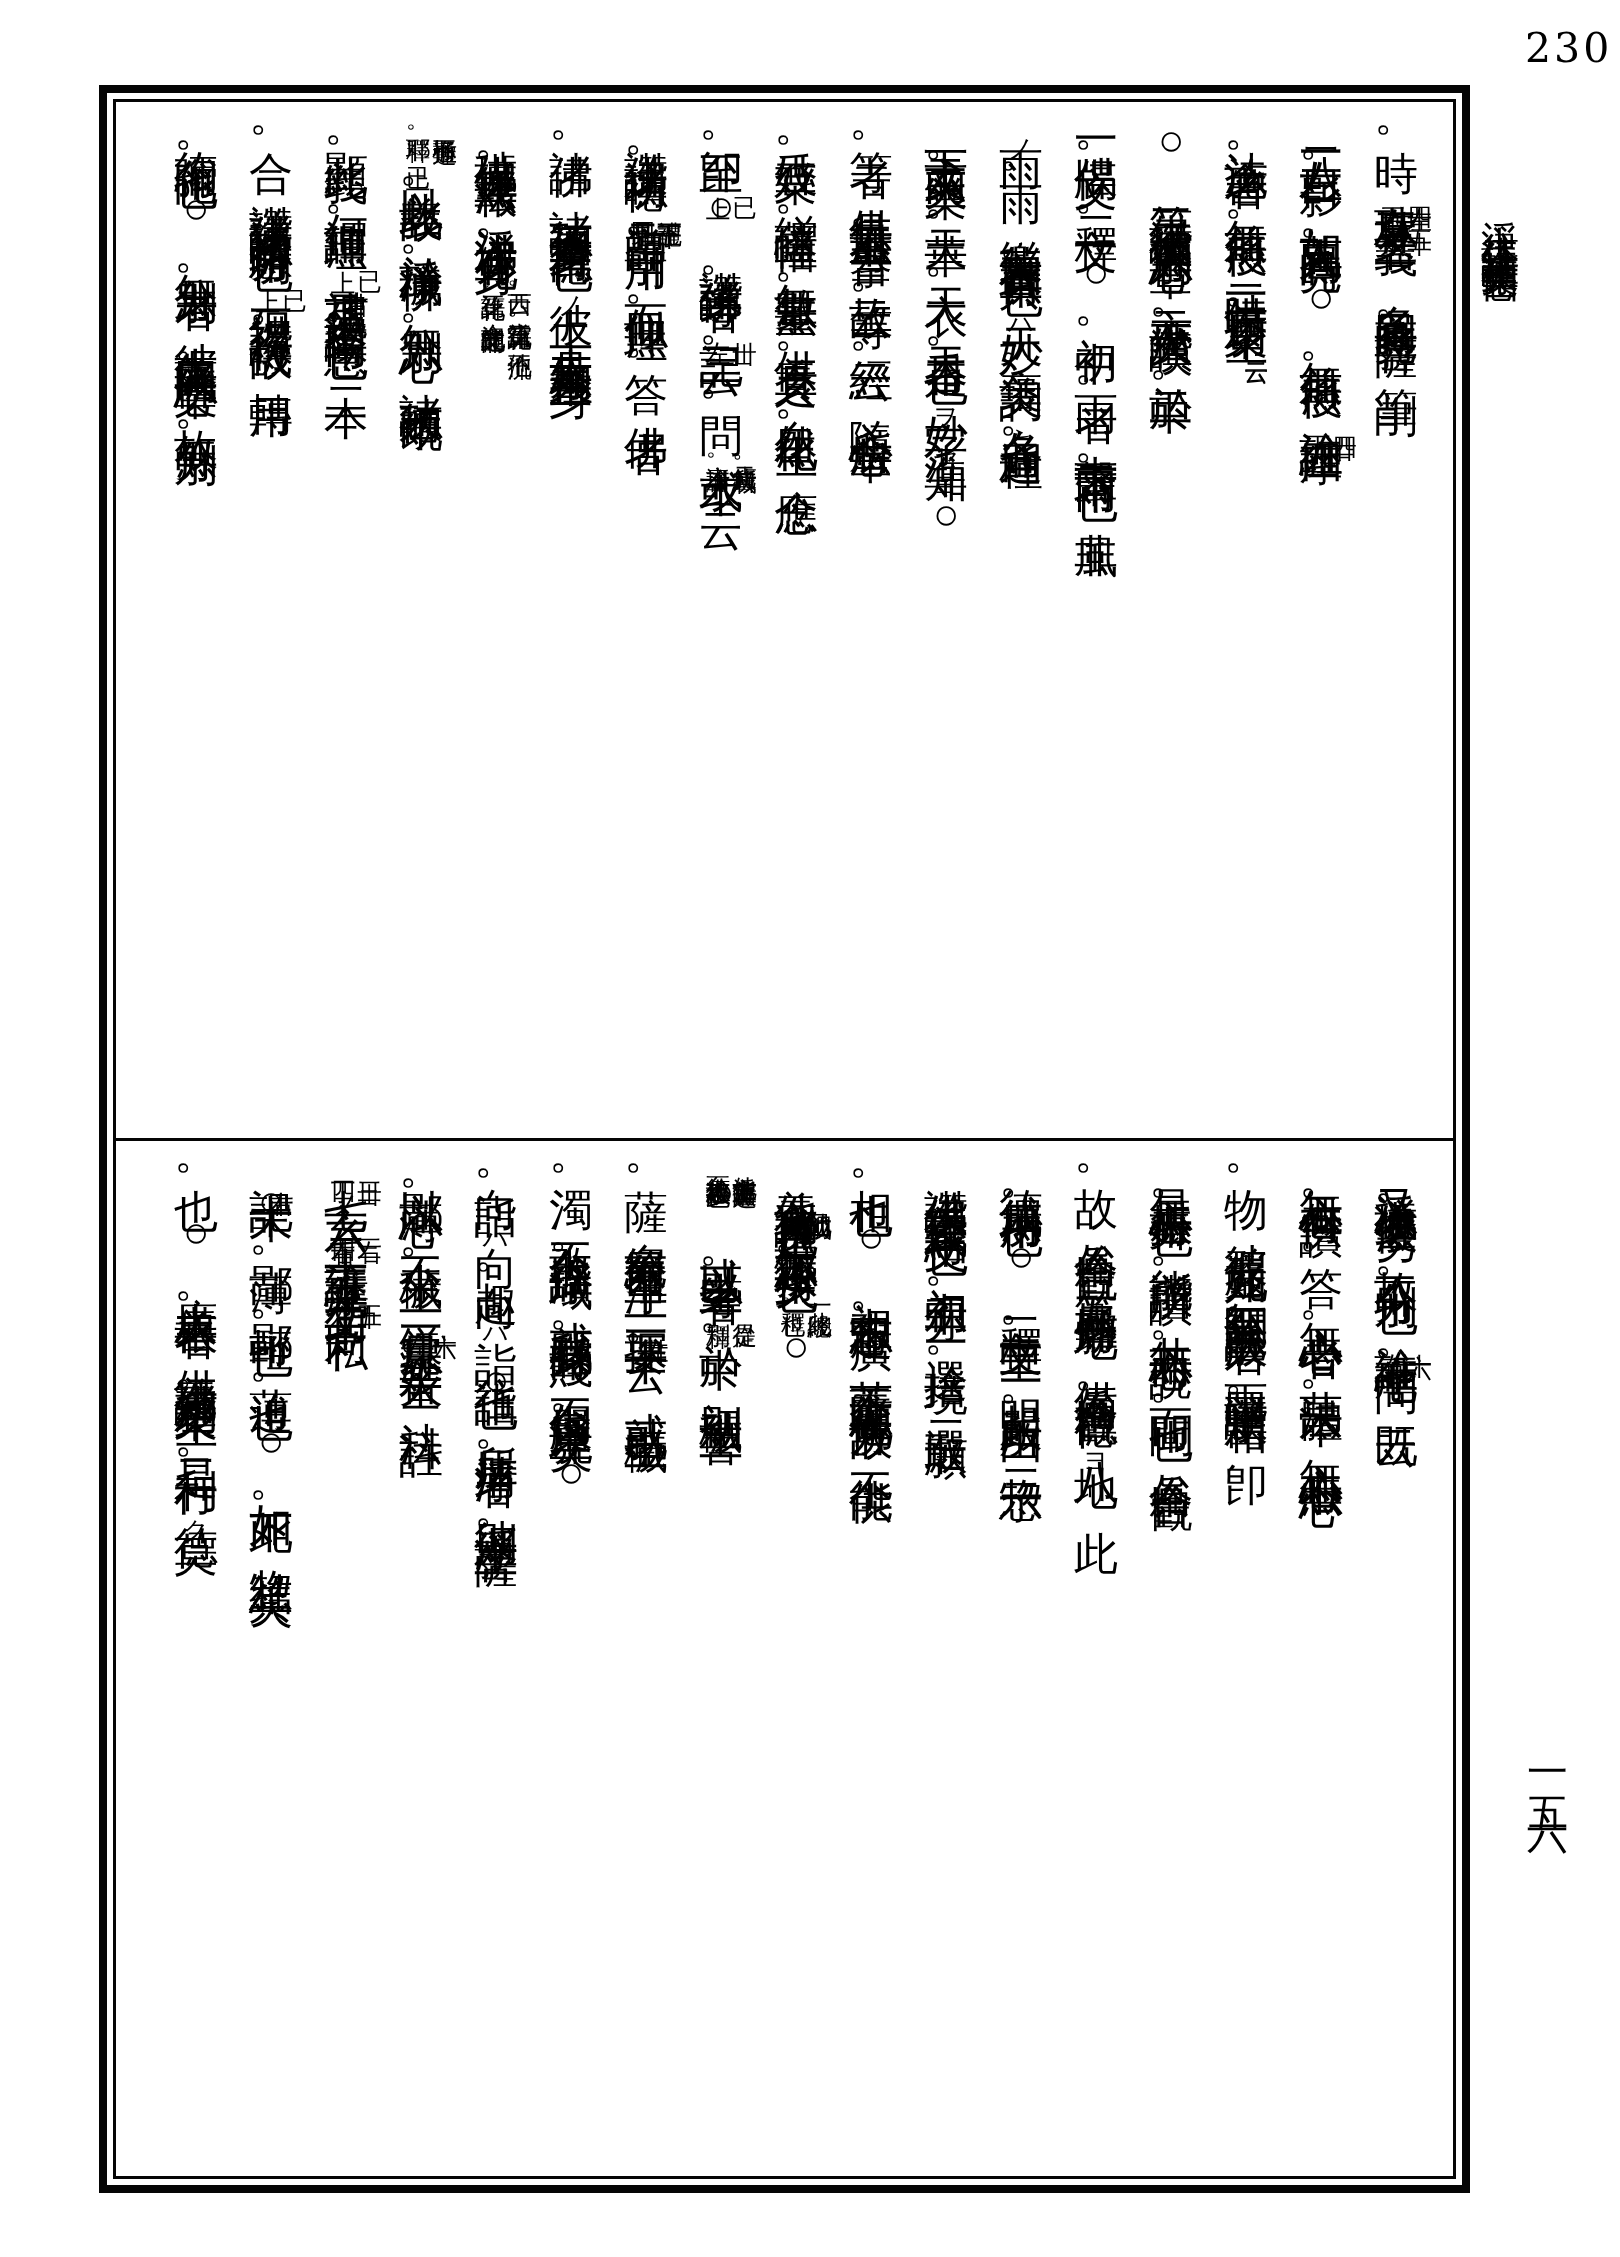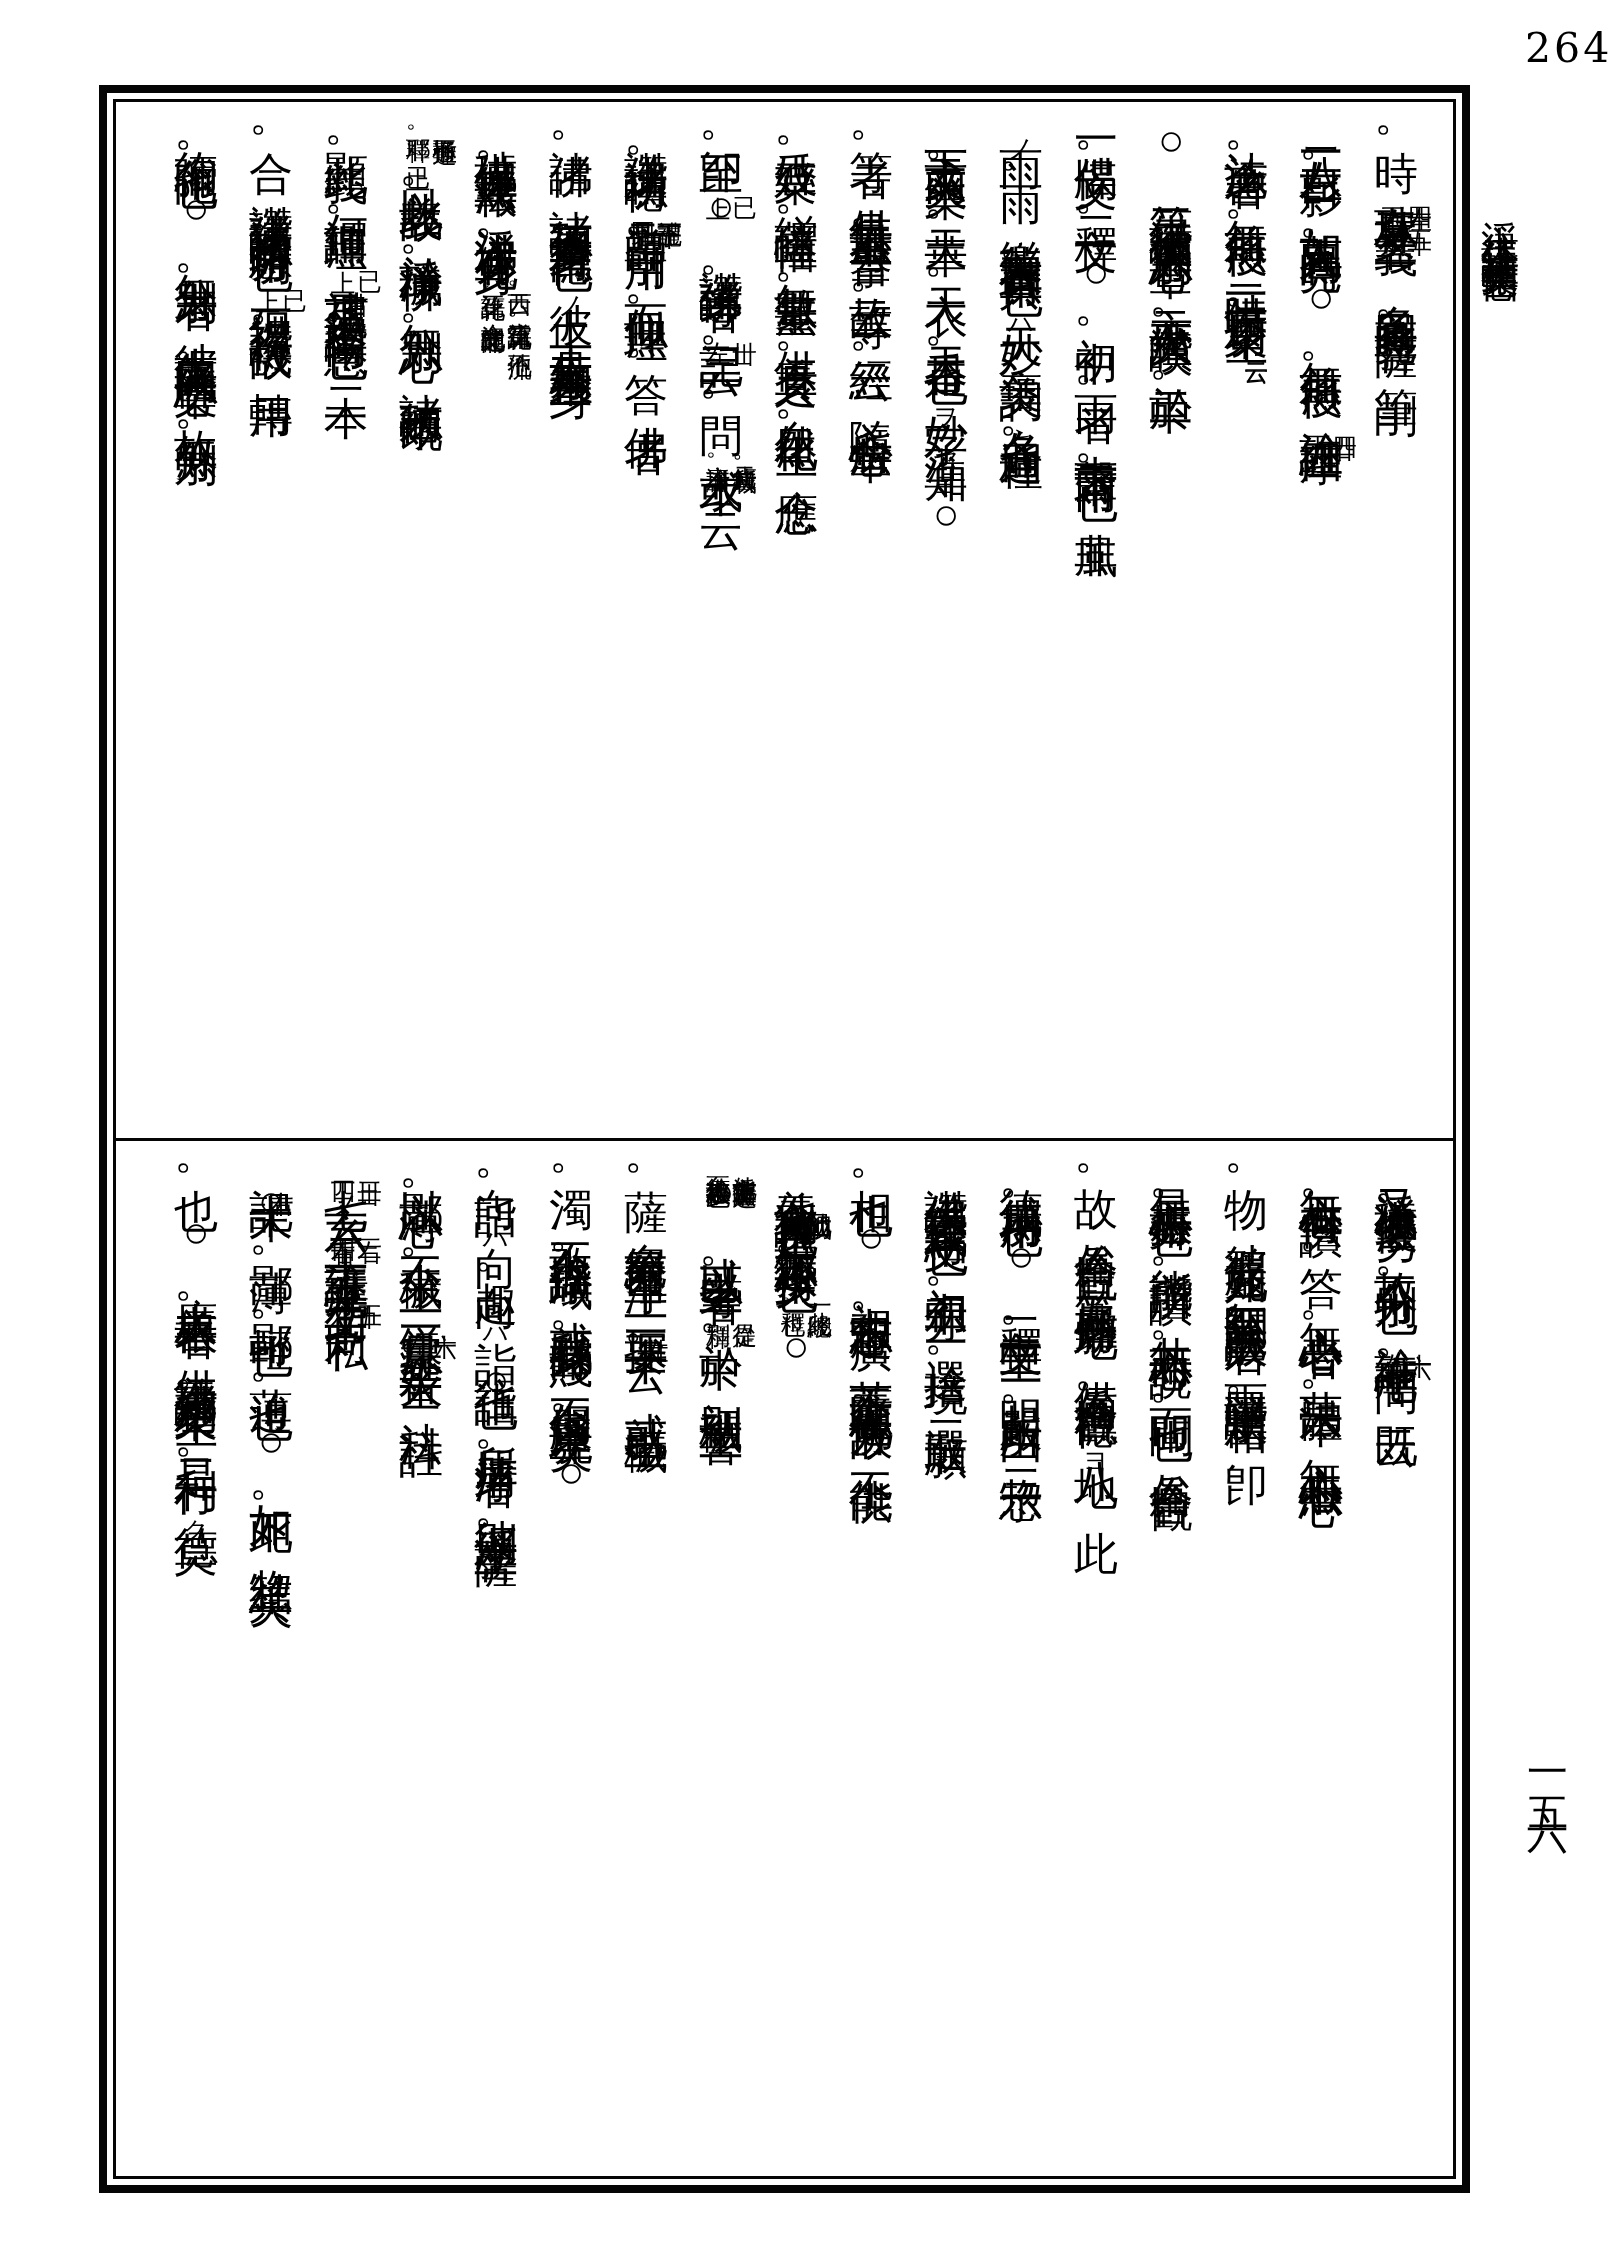--- a/index.html
+++ b/index.html
@@ -21,21 +21,21 @@
   .wari span{display:block;}
   .side-title{position:absolute;left:1474px;top:191px;writing-mode:vertical-rl;
         text-orientation:upright;font-size:38px;letter-spacing:4.9px;}
   .folio-marker{position:absolute;left:1521px;top:1751px;writing-mode:vertical-rl;
         text-orientation:upright;font-size:41px;letter-spacing:13.8px;}
 </style>
 </head>
 <body>
 
 <div class="page">
-  <div class="page-number">264</div>
+  <div class="page-number">230</div>
 
   <div class="frame">
     <div class="frame-inner">
       <div class="half half-upper">
           <div class="col"><span>時。珠林三</span><span class="wari"><span>十四左</span><span>十五右</span></span><span>名義二</span><span class="wari"><span>五十</span><span>六丁</span></span><span>○多衆同時見菩薩。筆削</span></div>
           <div class="col"><span>二八左一日影。如萬人同時見。○無前無後。註維摩四</span><span class="wari"><span>廿四</span><span>丁</span></span></div>
           <div class="col"><span>法施會者。無前無後。二時供養一切衆生。</span><span class="wari"><span>云云</span></span></div>
           <div class="col"><span>○第三供讚彼佛無分別心章。亦云廣大讚嘆。於中二。</span></div>
           <div class="col"><span>一牒偈文。二釋文。○初中。雨者。去聲雨下雨也。非風</span></div>
           <div class="col"><span>雨</span><span class="k">ノ</span><span>雨。樂華衣香四供具也。天妙</span><span class="k">ハ</span><span>褒美詞。各々通四種。</span></div>

